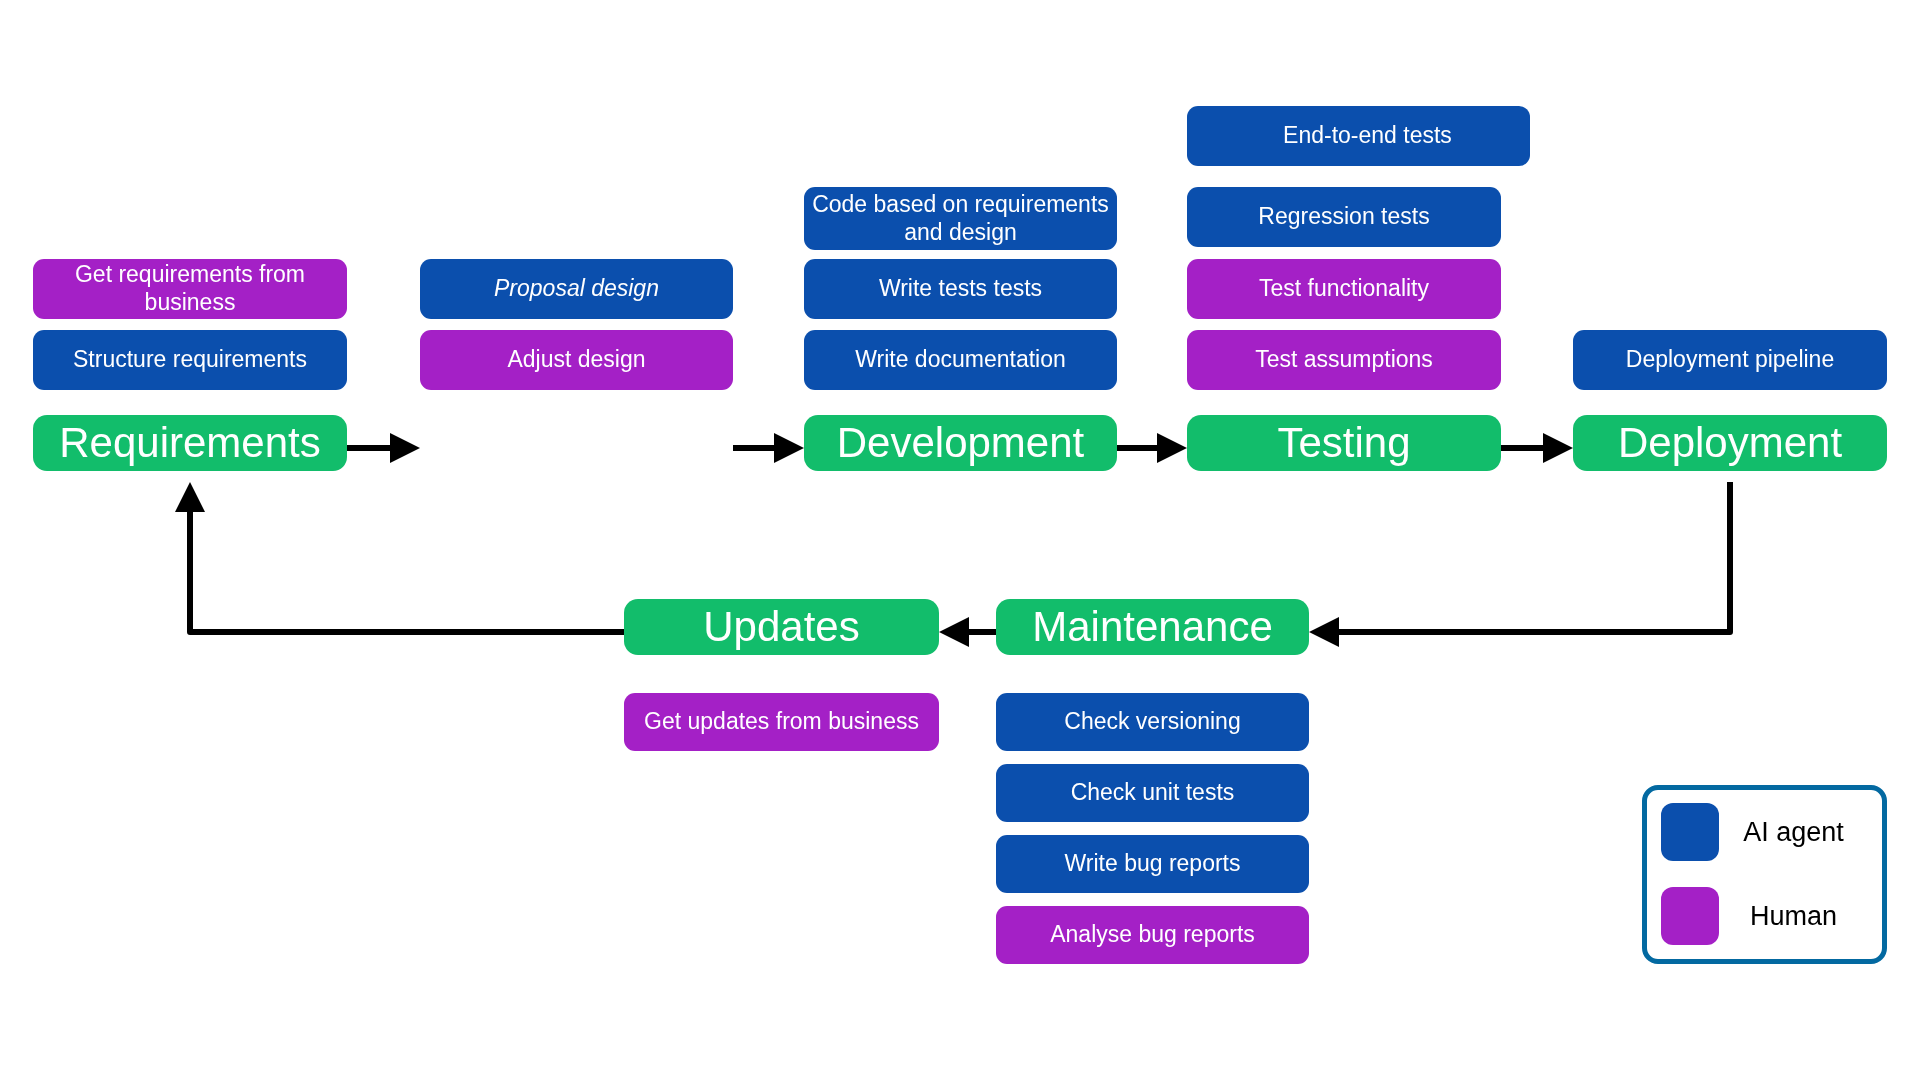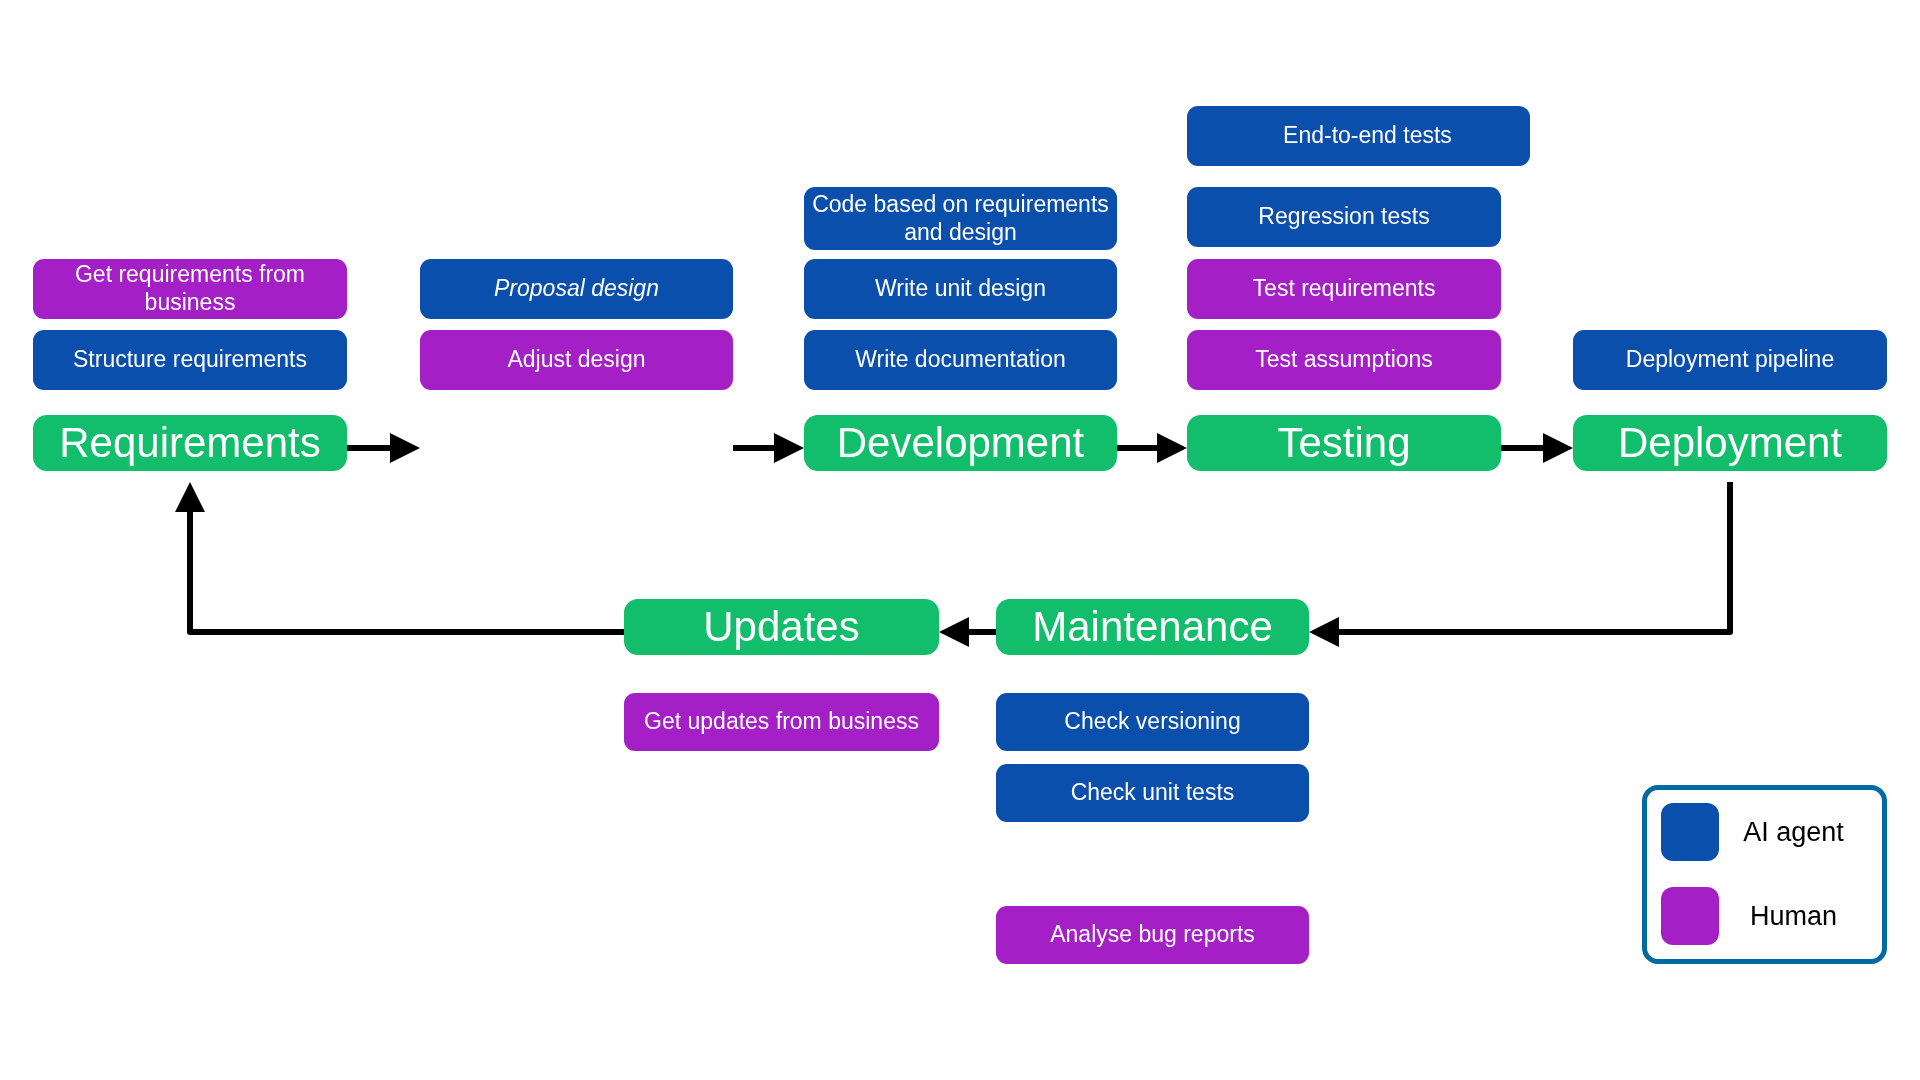--- a/index.html
+++ b/index.html
@@ -107,42 +107,43 @@
     <path class="conn" d="M624 632 L190 632 L190 488" marker-end="url(#ah)"></path>
   </svg>
 
   <div class="box task human" style="left:33px;  top:259px; width:314px;">Get requirements from business</div>
   <div class="box task ai_agent" style="left:33px;  top:330px; width:314px;">Structure requirements</div>
 
   <div class="box task ai_agent" style="left:420px; top:259px; width:313px;font-style:italic;">Proposal design</div>
   <div class="box task human" style="left:420px; top:330px; width:313px;">Adjust design</div>
 
   <div class="box task ai_agent" style="left:804px; top:187px; width:313px; height:63px;">Code based on requirements and design</div>
-  <div class="box task ai_agent" style="left:804px; top:259px; width:313px;">Write unit design</div>
+  <div class="box task ai_agent" style="left:804px; top:259px; width:313px;">Write tests tests</div>
   <div class="box task ai_agent" style="left:804px; top:330px; width:313px;">Write documentation</div>
 
   <div class="box task ai_agent" style="left:1187px; top:106px; width:343px;padding-left:24px;">End-to-end tests</div>
   <div class="box task ai_agent" style="left:1187px; top:187px; width:314px;">Regression tests</div>
-  <div class="box task human" style="left:1187px; top:259px; width:314px;">Test requirements</div>
+  <div class="box task human" style="left:1187px; top:259px; width:314px;">Test functionality</div>
   <div class="box task human" style="left:1187px; top:330px; width:314px;">Test assumptions</div>
 
   <div class="box task ai_agent" style="left:1573px; top:330px; width:314px;">Deployment pipeline</div>
 
   <div class="box stage" style="left:33px;   top:415px; width:314px;">Requirements</div>
   <div class="box stage" style="left:804px;  top:415px; width:313px;">Development</div>
   <div class="box stage" style="left:1187px; top:415px; width:314px;">Testing</div>
   <div class="box stage" style="left:1573px; top:415px; width:314px;">Deployment</div>
 
   <div class="box stage" style="left:624px; top:599px; width:315px;">Updates</div>
   <div class="box stage" style="left:996px; top:599px; width:313px;">Maintenance</div>
 
   <div class="box task small human" style="left:624px; top:693px; width:315px;">Get updates from business</div>
 
   <div class="box task small ai_agent" style="left:996px; top:693px; width:313px;">Check versioning</div>
   <div class="box task small ai_agent" style="left:996px; top:764px; width:313px;">Check unit tests</div>
+  <div class="box task small ai_agent" style="left:996px; top:835px; width:313px;">Write bug reports</div>
   <div class="box task small human" style="left:996px; top:906px; width:313px;">Analyse bug reports</div>
 
   <div class="legend">
     <div class="legend-row">
       <span class="swatch ai_agent"></span>
       <span class="legend-label">AI agent</span>
     </div>
     <div class="legend-row">
       <span class="swatch human"></span>
       <span class="legend-label">Human</span>

